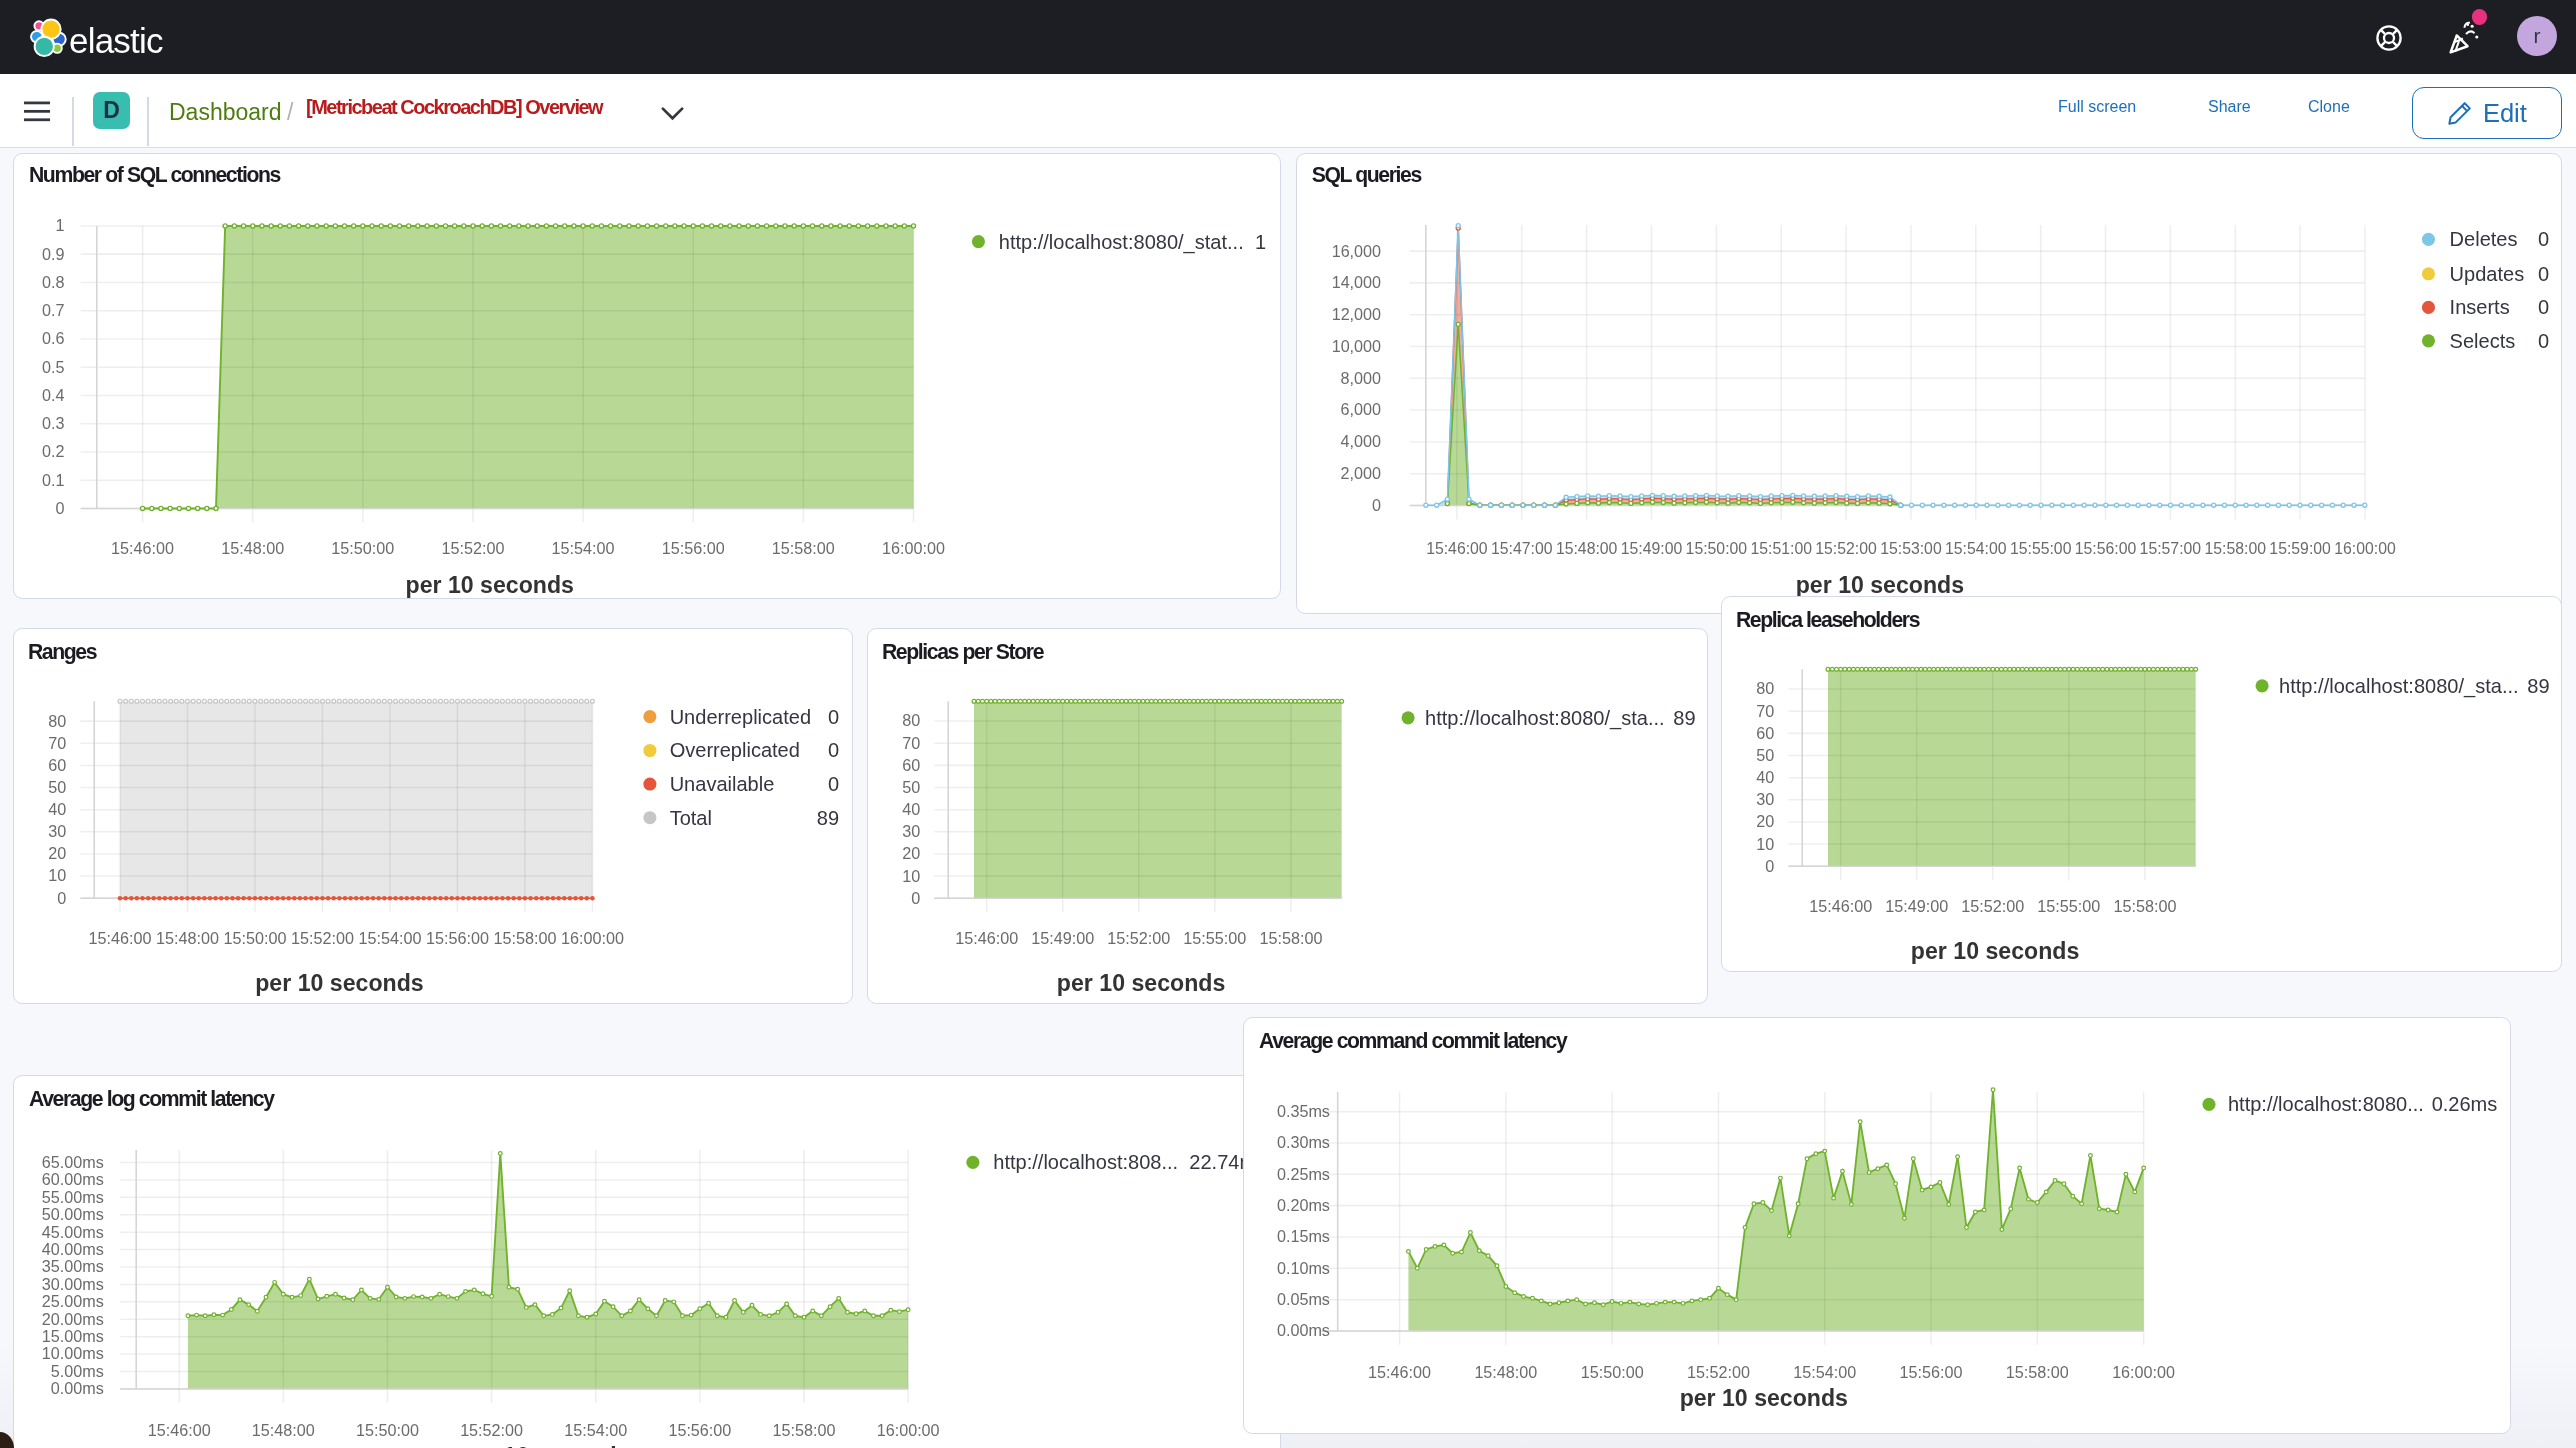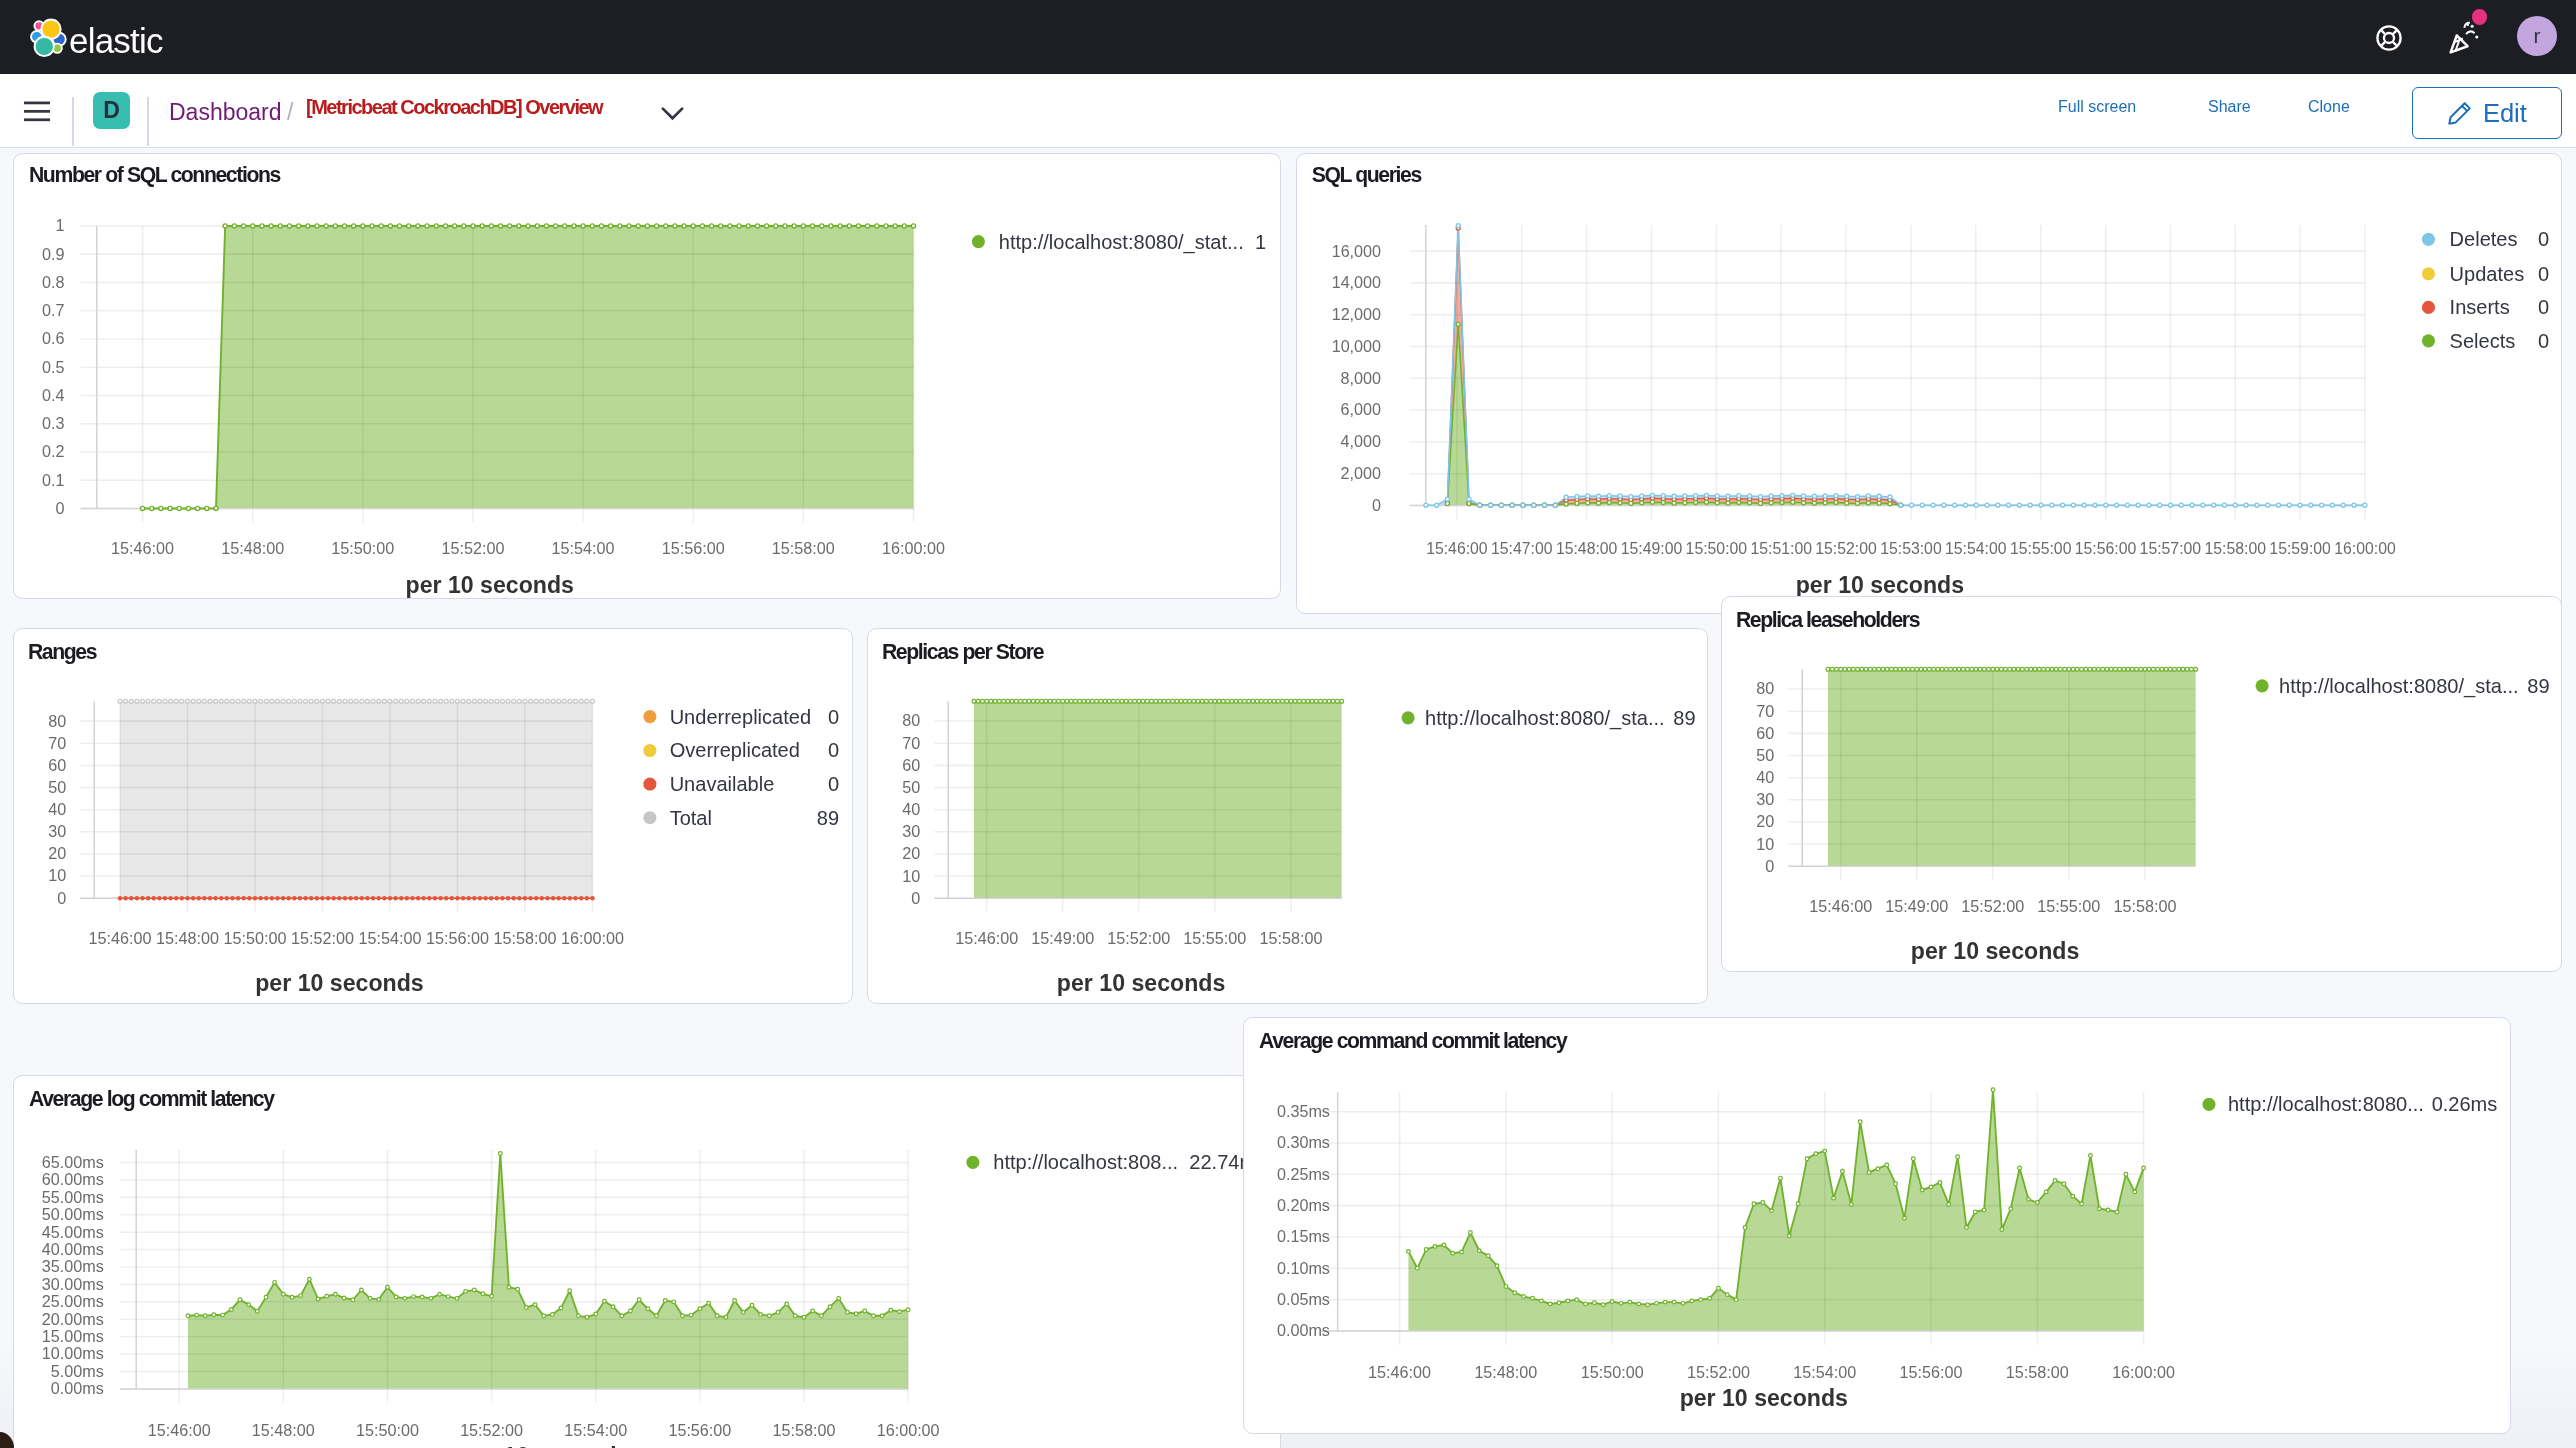--- a/index.html
+++ b/index.html
@@ -46,30 +46,30 @@
   </div>
 <div id="hdr2">
     <svg width="28" height="23" viewBox="0 0 36 30" style="position:absolute;left:23px;top:25.5px">
       <rect x="1" y="2" width="34" height="3.6" fill="#343741"></rect>
       <rect x="1" y="13" width="34" height="3.6" fill="#343741"></rect>
       <rect x="1" y="24" width="34" height="3.6" fill="#343741"></rect>
     </svg>
     <div style="position:absolute;left:72px;top:23px;width:1.5px;height:49px;background:#d3dae6"></div>
     <div style="position:absolute;left:93px;top:18px;width:37px;height:37px;border-radius:7px;background:#38bdb1;display:flex;align-items:center;justify-content:center;font-size:23px;font-weight:bold;color:#243040">D</div>
     <div style="position:absolute;left:147px;top:23px;width:1.5px;height:49px;background:#d3dae6"></div>
-    <div style="position:absolute;left:169px;top:25px;font-size:23px;color:#701a75">Dashboard</div>
+    <div style="position:absolute;left:169px;top:25px;font-size:23px;color:#4d7c0f">Dashboard</div>
     <div style="position:absolute;left:287px;top:25px;font-size:23px;color:#a9b2bd">/</div>
     <div style="position:absolute;left:306px;top:22.4px;font-size:20px;font-weight:bold;color:#b91c1c;letter-spacing:-1.5px">[Metricbeat CockroachDB] Overview</div>
     <svg width="31" height="31" viewBox="0 0 16 16" style="position:absolute;left:657px;top:23px">
       <path d="M3 6 L8 11 L13 6" fill="none" stroke="#343741" stroke-width="1.4" stroke-linecap="round"></path>
     </svg>
     <div class="hlink" style="left:2058px">Full screen</div>
     <div class="hlink" style="left:2208px">Share</div>
     <div class="hlink" style="left:2308px">Clone</div>
-    <div style="position:absolute;left:2412px;top:13px;width:150px;height:52px;border:1.9px solid #1d6fb8;border-radius:6px;box-sizing:border-box;display:flex;align-items:center;justify-content:center;font-size:25.5px;color:#1d6fb8;gap:10.8px"><svg width="25" height="25" viewBox="0 0 16 16">
+    <div style="position:absolute;left:2412px;top:13px;width:150px;height:52px;border:1.9px solid #1d6fb8;border-radius:12px;box-sizing:border-box;display:flex;align-items:center;justify-content:center;font-size:25.5px;color:#1d6fb8;gap:10.8px"><svg width="25" height="25" viewBox="0 0 16 16">
         <path d="M11.3 1.4 L14.6 4.7 L5.6 13.7 L1.5 14.5 L2.3 10.4 Z M10 3.5 L12.5 6" fill="none" stroke="#1d6fb8" stroke-width="1.3" stroke-linejoin="round"></path>
       </svg>Edit</div>
   </div>
 <div class="panel" style="left:13px;top:153px;width:1268px;height:446px"><svg width="1268" height="461" viewBox="0 0 1644 598" xmlns="http://www.w3.org/2000/svg">
       <path d="M 261.6 459.8 L 273.5 93.3 L 285.4 93.3 L 297.4 93.3 L 309.3 93.3 L 321.2 93.3 L 333.1 93.3 L 345.0 93.3 L 356.9 93.3 L 368.8 93.3 L 380.7 93.3 L 392.6 93.3 L 404.5 93.3 L 416.4 93.3 L 428.3 93.3 L 440.2 93.3 L 452.1 93.3 L 464.0 93.3 L 475.9 93.3 L 487.8 93.3 L 499.7 93.3 L 511.6 93.3 L 523.5 93.3 L 535.4 93.3 L 547.4 93.3 L 559.3 93.3 L 571.2 93.3 L 583.1 93.3 L 595.0 93.3 L 606.9 93.3 L 618.8 93.3 L 630.7 93.3 L 642.6 93.3 L 654.5 93.3 L 666.4 93.3 L 678.3 93.3 L 690.2 93.3 L 702.1 93.3 L 714.0 93.3 L 725.9 93.3 L 737.8 93.3 L 749.7 93.3 L 761.6 93.3 L 773.5 93.3 L 785.4 93.3 L 797.4 93.3 L 809.3 93.3 L 821.2 93.3 L 833.1 93.3 L 845.0 93.3 L 856.9 93.3 L 868.8 93.3 L 880.7 93.3 L 892.6 93.3 L 904.5 93.3 L 916.4 93.3 L 928.3 93.3 L 940.2 93.3 L 952.1 93.3 L 964.0 93.3 L 975.9 93.3 L 987.8 93.3 L 999.7 93.3 L 1011.6 93.3 L 1023.5 93.3 L 1035.4 93.3 L 1047.4 93.3 L 1059.3 93.3 L 1071.2 93.3 L 1083.1 93.3 L 1095.0 93.3 L 1106.9 93.3 L 1118.8 93.3 L 1130.7 93.3 L 1142.6 93.3 L 1154.5 93.3 L 1166.4 93.3 L 1166.4 459.8 L 261.6 459.8 Z" fill="#b8d996" stroke="none"></path>
       <line x1="86.0" y1="459.8" x2="1166.4" y2="459.8" stroke="rgba(0,0,0,0.065)" stroke-width="2"></line>
       <line x1="86.0" y1="423.2" x2="1166.4" y2="423.2" stroke="rgba(0,0,0,0.065)" stroke-width="2"></line>
       <line x1="86.0" y1="386.5" x2="1166.4" y2="386.5" stroke="rgba(0,0,0,0.065)" stroke-width="2"></line>
       <line x1="86.0" y1="349.9" x2="1166.4" y2="349.9" stroke="rgba(0,0,0,0.065)" stroke-width="2"></line>
       <line x1="86.0" y1="313.2" x2="1166.4" y2="313.2" stroke="rgba(0,0,0,0.065)" stroke-width="2"></line>

